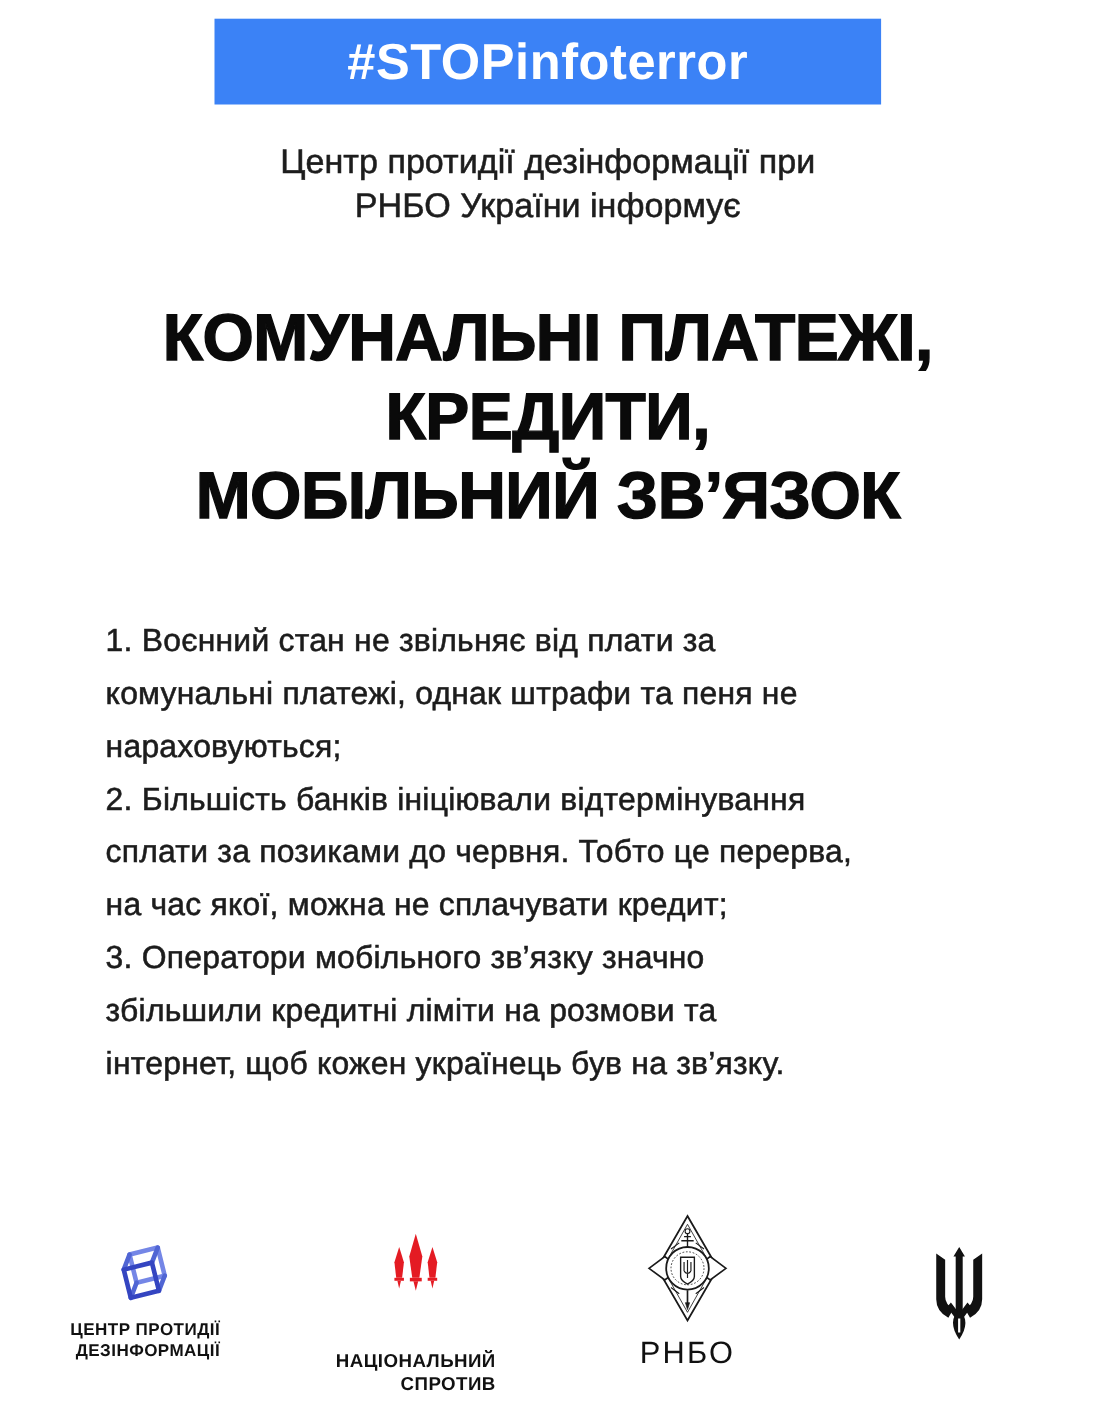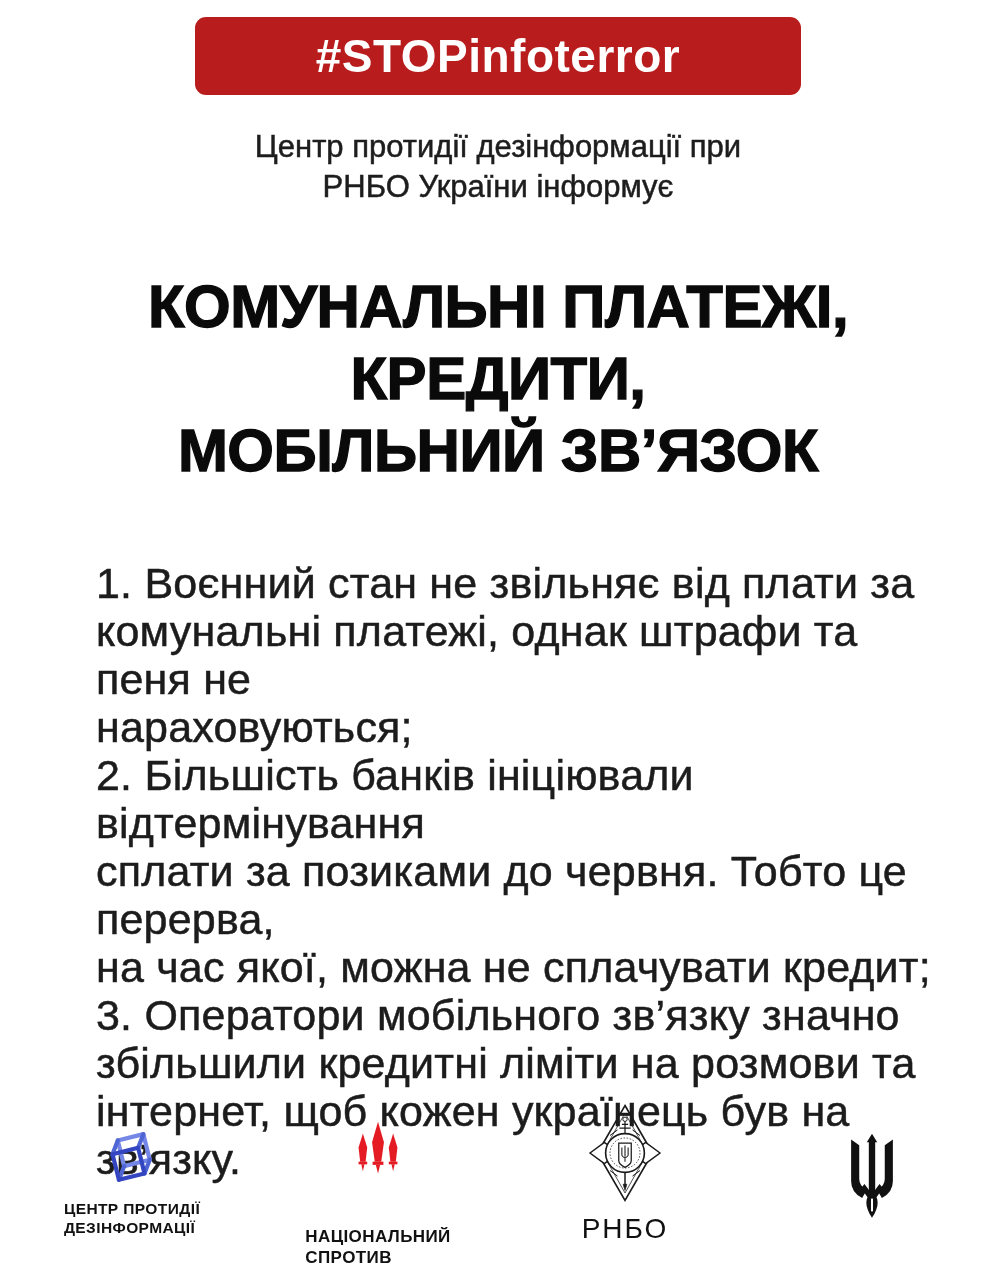--- a/index.html
+++ b/index.html
@@ -14,25 +14,24 @@
   }
 
   
   .banner {
     position: absolute;
     top: 17px;
     left: 50%;
     transform: translateX(-50%);
     width: 606px;
     height: 78px;
-    background: #b91c1c;
+    background: #3b82f6;
     display: flex;
     align-items: center;
     justify-content: center;
-    border-radius: 11px;
   }
   .banner-text {
     color: #ffffff;
     font-size: 46px;
     font-weight: 700;
     letter-spacing: 0.5px;
   }
 
   
   .subtitle {
@@ -62,21 +61,21 @@
     color: #0a0a0a;
     -webkit-text-stroke: 1.3px #0a0a0a;
   }
 
   
   .body-text {
     position: absolute;
     top: 559px;
     left: 96px;
     width: 840px;
-    font-size: 43px;
+    font-size: 29px;
     line-height: 48px;
     font-weight: 500;
     color: #1c1c1c;
     -webkit-text-stroke: 0.5px #1c1c1c;
     letter-spacing: 0.2px;
   }
 
   
   .footer-col {
     position: absolute;
@@ -84,21 +83,21 @@
     flex-direction: column;
     align-items: center;
   }
   .col-cpd        { left: 32px;  top: 1128px; width: 200px; }
   .col-resistance { left: 278px; top: 1120px; width: 200px; gap: 29px; }
   .col-rnbo       { left: 520px; top: 1103px; width: 210px; }
   .col-trident    { left: 772px; top: 1132px; width: 200px; }
 
   .logo-label {
     margin-top: 7px;
-    text-align: left;
+    text-align: right;
     font-weight: 700;
     font-size: 15.5px;
     line-height: 19px;
     letter-spacing: 0.4px;
     color: #111111;
     white-space: nowrap;
   }
   .col-resistance .logo-label { font-size: 17px; line-height: 21px; }
   .rnbo-label {
     margin-top: 6px;

